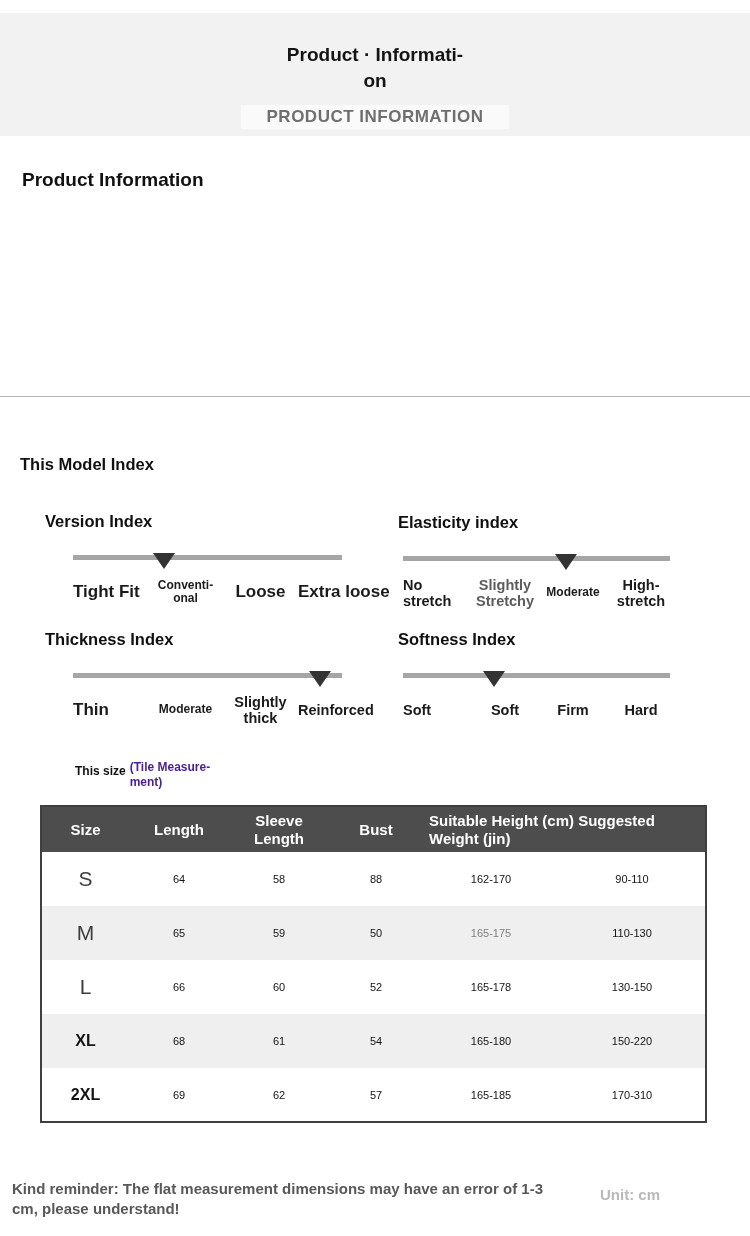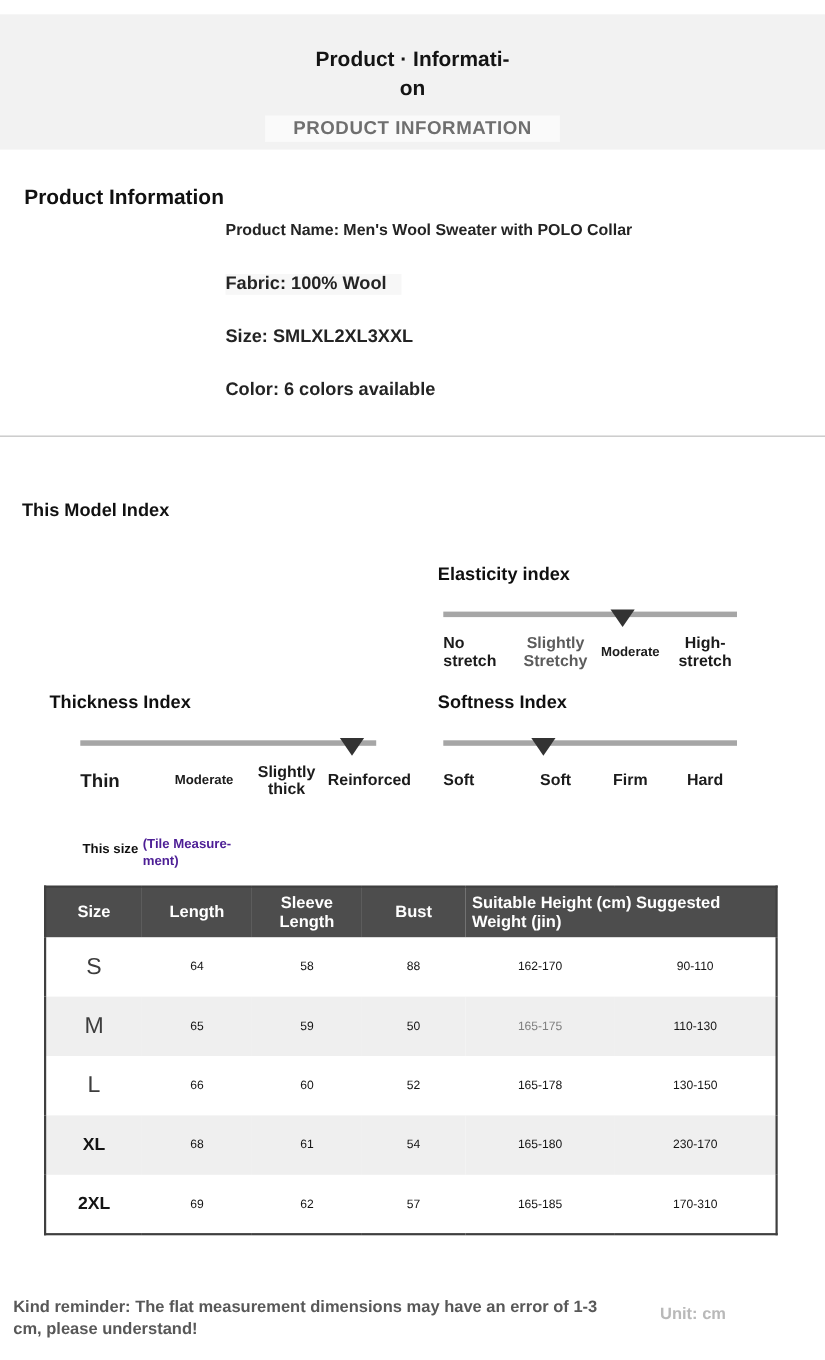--- a/index.html
+++ b/index.html
@@ -85,31 +85,38 @@
     <div class="banner-title">
       <span>Product · Informati-</span>
       <span>on</span>
     </div>
     <div>
       <span class="banner-sub">PRODUCT INFORMATION</span>
     </div>
   </div>
 
   <div class="prod-heading">Product Information</div>
-  <div class="prod-details">
-      <div class="pline pline0">Product Name: Men's Wool Sweater with POLO Collar</div>
-      <div class="pline1-wrap"><div class="pline pline1">Fabric: 100% Wool</div></div>
-      <div class="pline pline2">Size: SMLXL2XL3XXL</div>
-      <div class="pline pline3">Color: 6 colors available</div>
-    </div>
 
   <div class="divider"></div>
 
   <div class="model-heading">This Model Index</div>
 
+  <div class="idx-group idx-g0">
+    <div class="idx-title">Version Index</div>
+    <div class="idx-track-wrap">
+      <div class="idx-track"></div>
+      <div class="idx-marker" style="left: calc(34% - 11px);"></div>
+    </div>
+    <div class="idx-labels">
+        <div class="idx-label sz-lg">Tight Fit</div>
+        <div class="idx-label sz-xs">Conventi-onal</div>
+        <div class="idx-label sz-lg">Loose</div>
+        <div class="idx-label sz-lg nowrap">Extra loose</div>
+      </div>
+  </div>
 
   <div class="idx-group idx-g1">
     <div class="idx-title">Elasticity index</div>
     <div class="idx-track-wrap">
       <div class="idx-track"></div>
       <div class="idx-marker" style="left: calc(61% - 11px);"></div>
     </div>
     <div class="idx-labels">
         <div class="idx-label sz-md">No stretch</div>
         <div class="idx-label sz-md muted">Slightly Stretchy</div>
@@ -196,21 +203,21 @@
           <td class="val">52</td>
           <td class="val">165-178</td>
           <td class="val">130-150</td>
         </tr>
         <tr class="alt">
           <td class="size-cell">XL</td>
           <td class="val">68</td>
           <td class="val">61</td>
           <td class="val">54</td>
           <td class="val">165-180</td>
-          <td class="val">230-170</td>
+          <td class="val">150-220</td>
         </tr>
         <tr>
           <td class="size-cell">2XL</td>
           <td class="val">69</td>
           <td class="val">62</td>
           <td class="val">57</td>
           <td class="val">165-185</td>
           <td class="val">170-310</td>
         </tr>
       </tbody>

